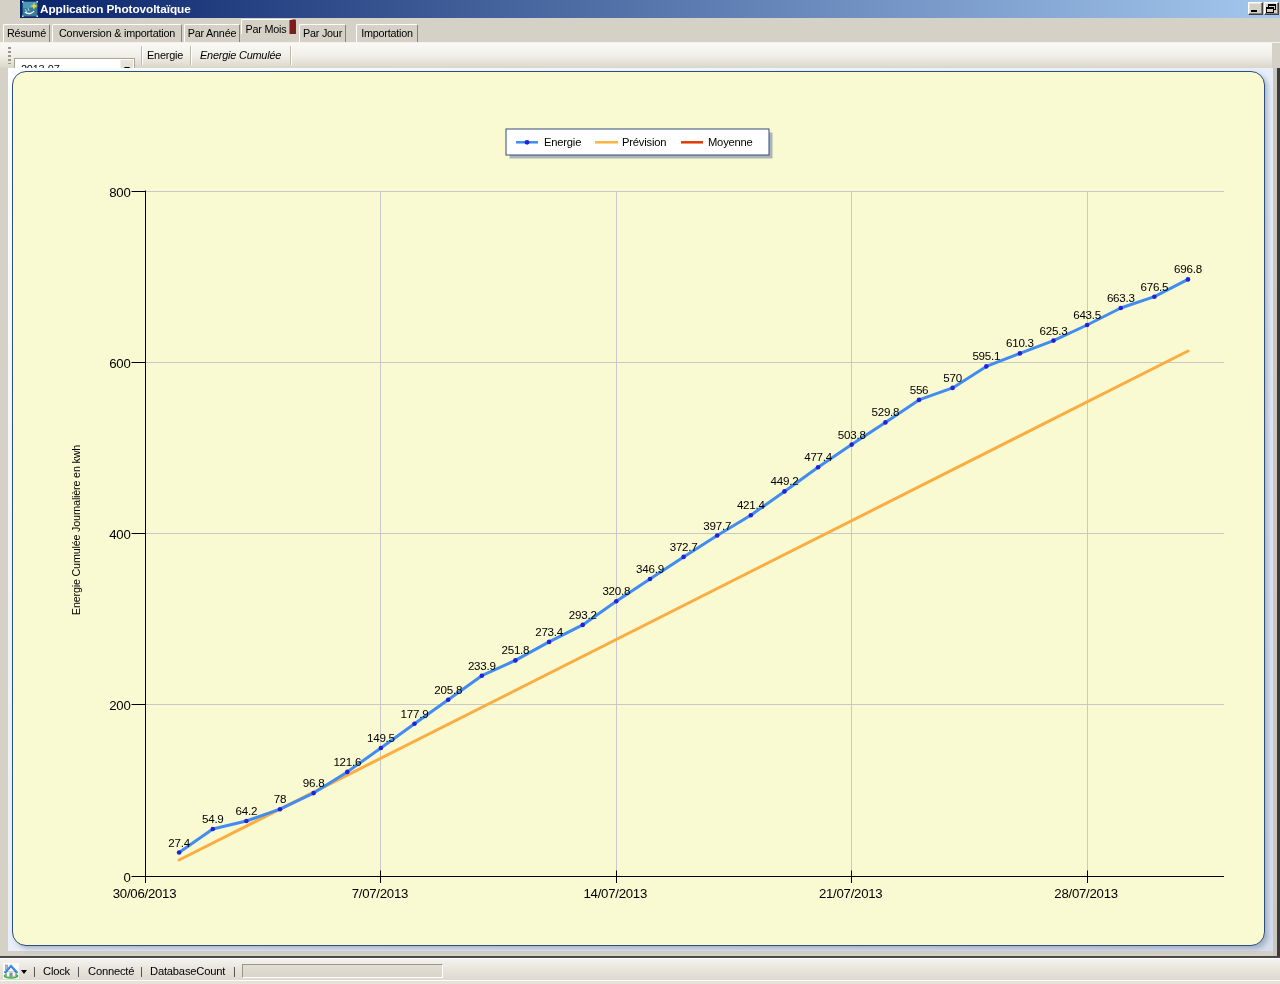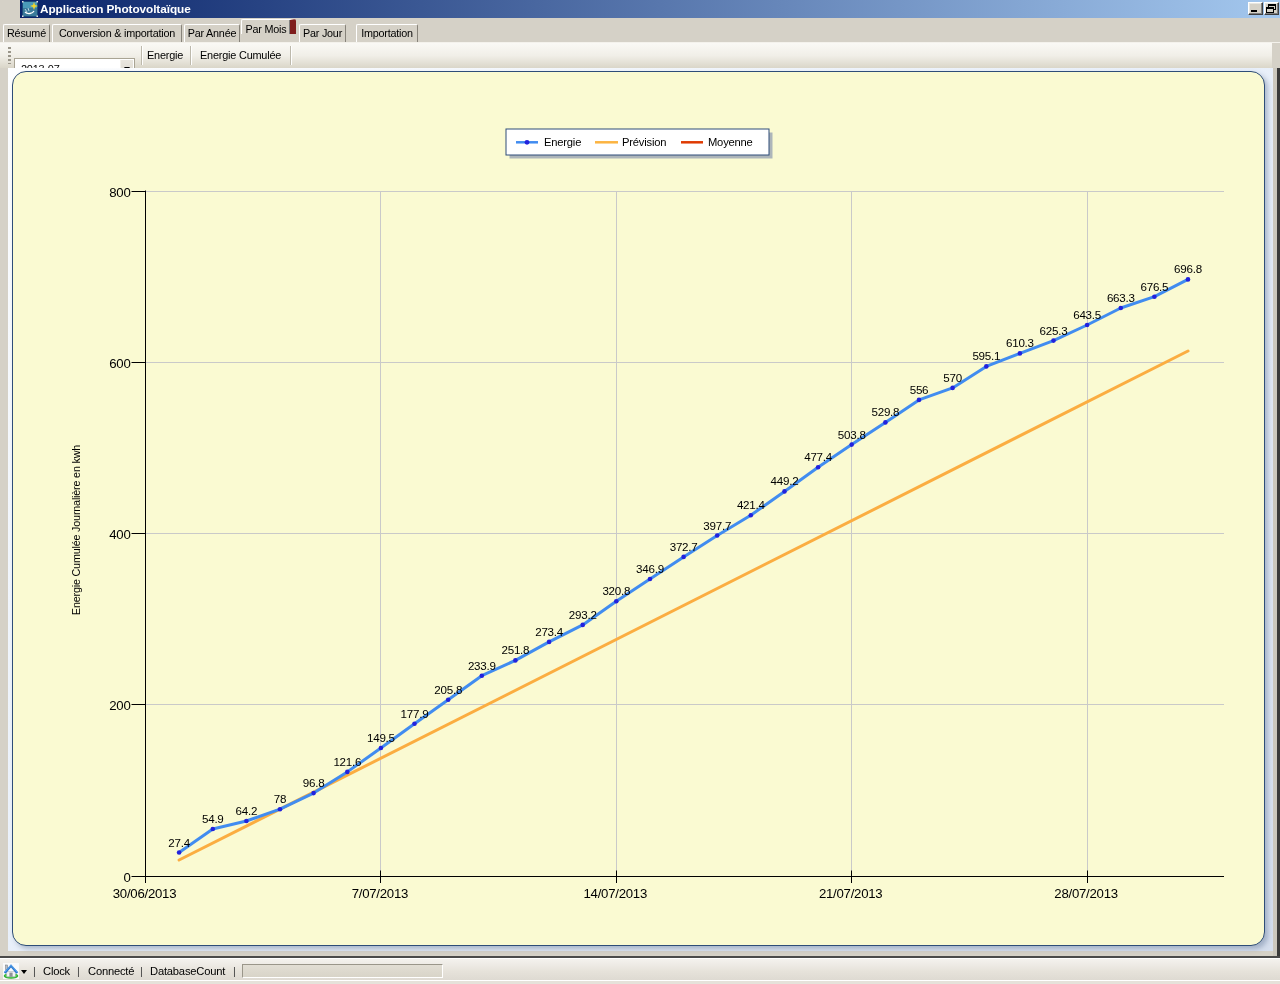--- a/index.html
+++ b/index.html
@@ -110,21 +110,21 @@
 </div>
 <div id="toolbar">
   <div id="grip"></div>
   <div id="combo">
       <span id="combotext">2013-07</span>
       <div id="comboarrow"></div>
     </div>
   <div class="tbsep" style="left:141px;"></div>
   <div class="tbbtn" style="left:147px;">Energie</div>
   <div class="tbsep" style="left:190px;"></div>
-  <div class="tbbtn" style="left:200px;">Energie Cumulée</div>
+  <div class="tbbtn" style="left:200px;font-style:italic;">Energie Cumulée</div>
   <div class="tbsep" style="left:290px;"></div>
 </div>
 <div id="content">
   <div id="chartouter">
     <div id="panel"></div>
   </div>
   <svg id="chartsvg" width="1280" height="890" viewBox="0 68 1280 890">
   <g stroke="#c9c9c9" stroke-width="1">
 <line x1="145.5" y1="704.5" x2="1224" y2="704.5"></line>
 <line x1="145.5" y1="533.5" x2="1224" y2="533.5"></line>

